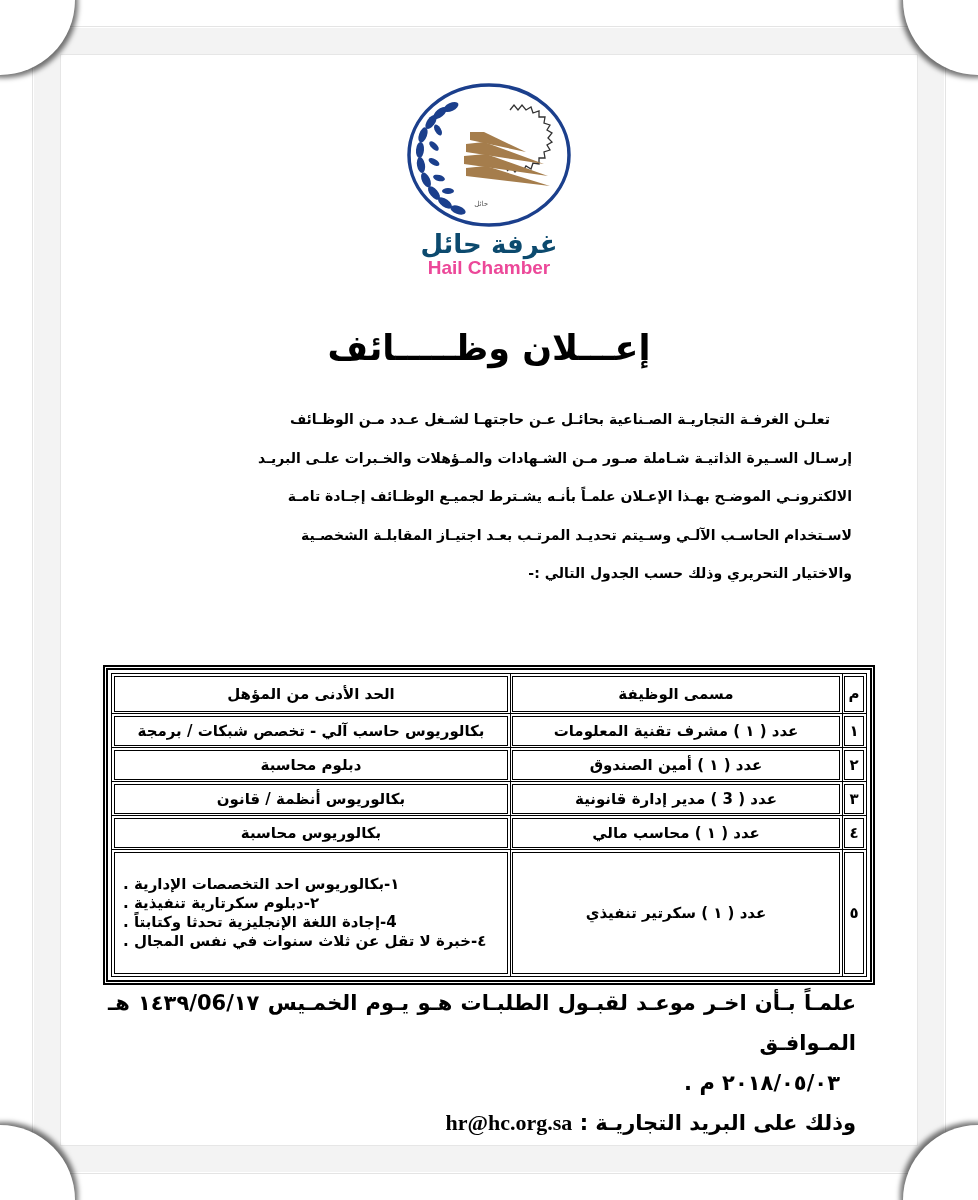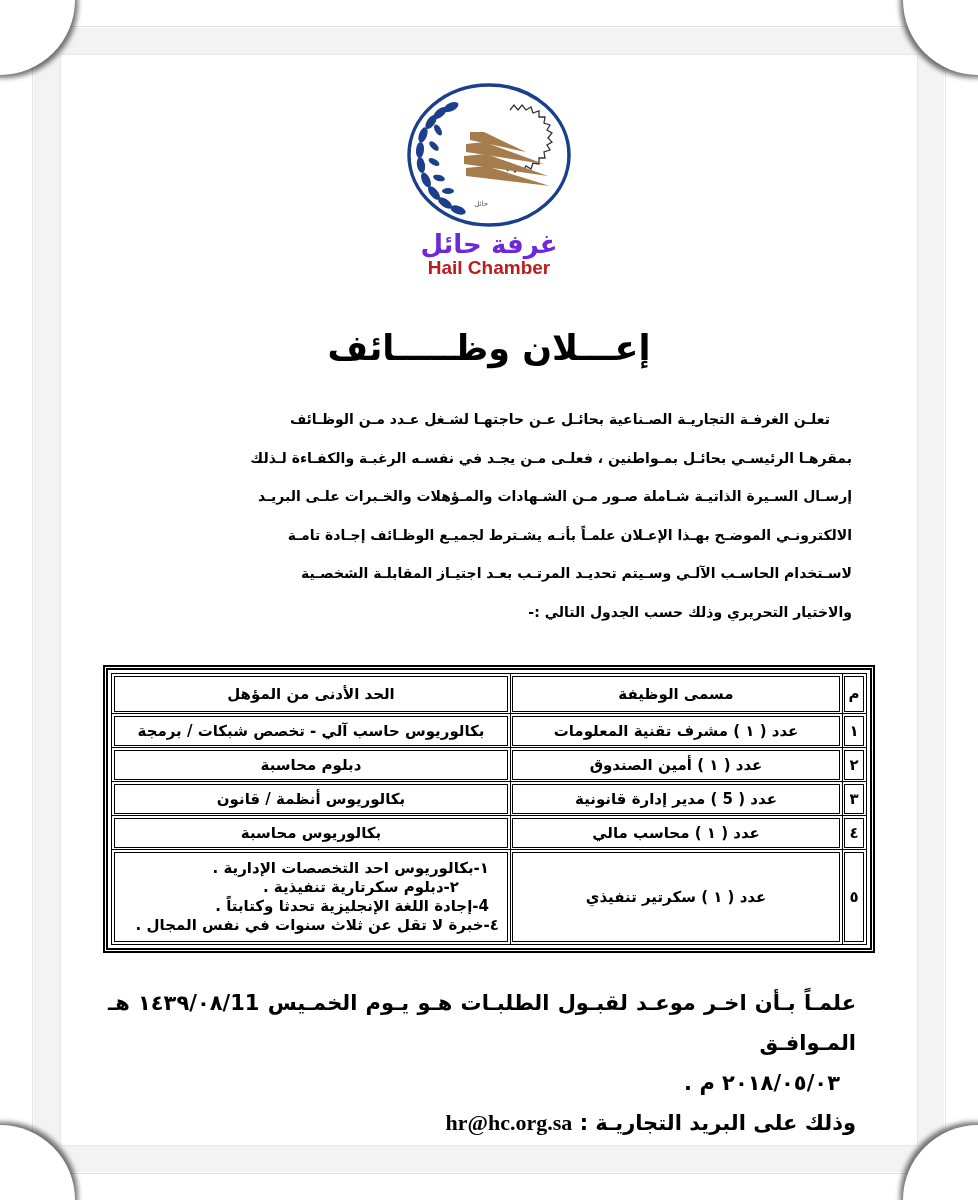--- a/index.html
+++ b/index.html
@@ -29,25 +29,25 @@
   .corner.tl { left:-75px; top:-75px;  box-shadow: 4px 4px 5px -1px rgba(0,0,0,.55); }
   .corner.tr { right:-75px; top:-75px; box-shadow:-4px 4px 5px -1px rgba(0,0,0,.55); }
   .corner.bl { left:-75px; bottom:-75px; box-shadow: 4px -4px 5px -1px rgba(0,0,0,.55); }
   .corner.br { right:-75px; bottom:-75px; box-shadow:-4px -4px 5px -1px rgba(0,0,0,.55); }
 
   
   .logo { position:absolute; left:398px; top:80px; width:182px; height:200px; }
   .logo svg { display:block; }
   .logo-ar {
     position:absolute; left:0; right:0; top:150px; text-align:center;
-    color:#6d28d9; font-weight:bold; font-size:26px; line-height:28px;
+    color:#0c4a6e; font-weight:bold; font-size:26px; line-height:28px;
   }
   .logo-en {
     position:absolute; left:0; right:0; top:178px; text-align:center; direction:ltr;
-    color:#b91c1c; font-weight:bold; font-size:19px; line-height:20px;
+    color:#ec4899; font-weight:bold; font-size:19px; line-height:20px;
     font-family:"Liberation Sans", sans-serif;
   }
 
   .title {
     position:absolute; left:0; right:0; top:328px; text-align:center;
     font-size:35px; font-weight:bold; letter-spacing:6px;
   }
 
   .para {
     position:absolute; left:108px; width:744px; top:400px;
@@ -67,21 +67,21 @@
     font-size:15px; font-weight:bold;
   }
   .jobs td, .jobs th {
     border:1px solid #000; box-shadow:0 0 0 2px #fff, 0 0 0 3px #000;
     text-align:center; vertical-align:middle; padding:0 6px;
   }
   .jobs th { height:34px; font-weight:bold; }
   .jobs td { height:28px; }
   .jobs .num { width:14px; padding:0 2px; }
   .jobs .job { width:314px; }
-  .jobs .qual-multi { text-align:right; line-height:19px; padding:4px 8px;margin-top:47px; }
+  .jobs .qual-multi { text-align:left; line-height:19px; padding:20px 8px;margin-top:47px; }
   .jobs tr.tall td { height:80px; }
 
   .footer {
     position:absolute; left:108px; width:748px; top:983px;
     font-size:21px; font-weight:bold; line-height:40px;
   }
   .footer .l1 { text-align:justify; text-align-last:justify; }
   .footer .email { direction:ltr; unicode-bidi:embed; font-family:"Liberation Serif", serif; font-size:22px; }
 </style>
 </head>
@@ -128,21 +128,20 @@
     <text x="90" y="126" font-size="7" fill="#555" font-family="DejaVu Sans, sans-serif">حائل</text>
   </svg>
   <div class="logo-ar">غرفة حائل</div>
   <div class="logo-en">Hail Chamber</div>
 </div>
 
 <div class="title">إعـــلان وظـــــائف</div>
 
 <div class="para">
   <div class="first-line">تعلـن الغرفـة التجاريـة الصـناعية بحائـل عـن حاجتهـا لشـغل عـدد مـن الوظـائف</div>
-  <div>بمقرهـا الرئيسـي بحائـل بمـواطنين ، فعلـى مـن يجـد في نفسـه الرغبـة والكفـاءة لـذلك</div>
   <div>إرسـال السـيرة الذاتيـة شـاملة صـور مـن الشـهادات والمـؤهلات والخـبرات علـى البريـد</div>
   <div>الالكترونـي الموضـح بهـذا الإعـلان علمـاً بأنـه يشـترط لجميـع الوظـائف إجـادة تامـة</div>
   <div>لاسـتخدام الحاسـب الآلـي وسـيتم تحديـد المرتـب بعـد اجتيـاز المقابلـة الشخصـية</div>
   <div>والاختيار التحريري وذلك حسب الجدول التالي :-</div>
 </div>
 
 <div class="jobs">
   <table>
     <thead>
       <tr>
@@ -157,21 +156,21 @@
         <td class="job">عدد ( ١ ) مشرف تقنية المعلومات</td>
         <td>بكالوريوس حاسب آلي - تخصص شبكات / برمجة</td>
       </tr>
       <tr>
         <td class="num">٢</td>
         <td class="job">عدد ( ١ ) أمين الصندوق</td>
         <td>دبلوم محاسبة</td>
       </tr>
       <tr>
         <td class="num">٣</td>
-        <td class="job">عدد ( 5 ) مدير إدارة قانونية</td>
+        <td class="job">عدد ( 3 ) مدير إدارة قانونية</td>
         <td>بكالوريوس أنظمة / قانون</td>
       </tr>
       <tr>
         <td class="num">٤</td>
         <td class="job">عدد ( ١ ) محاسب مالي</td>
         <td>بكالوريوس محاسبة</td>
       </tr>
       <tr class="tall">
         <td class="num">٥</td>
         <td class="job">عدد ( ١ ) سكرتير تنفيذي</td>
@@ -180,19 +179,19 @@
           <div style="padding-right:40px">٢-دبلوم سكرتارية تنفيذية .</div>
           <div style="padding-right:10px">4-إجادة اللغة الإنجليزية تحدثا وكتابتاً .</div>
           <div>٤-خبرة لا تقل عن ثلاث سنوات في نفس المجال .</div>
         </td>
       </tr>
     </tbody>
   </table>
 </div>
 
 <div class="footer">
-  <div class="l1">علمـاً بـأن اخـر موعـد لقبـول الطلبـات هـو يـوم الخمـيس ١٤٣٩/٠٨/11 هـ المـوافـق</div>
+  <div class="l1">علمـاً بـأن اخـر موعـد لقبـول الطلبـات هـو يـوم الخمـيس ١٤٣٩/06/١٧ هـ المـوافـق</div>
   <div style="padding-right:16px">٢٠١٨/٠٥/٠٣ م .</div>
   <div>
     <span>وذلك على البريد التجاريـة :</span>
     <span class="email">hr@hc.org.sa</span>
   </div>
 </div>
 
 </body></html>

